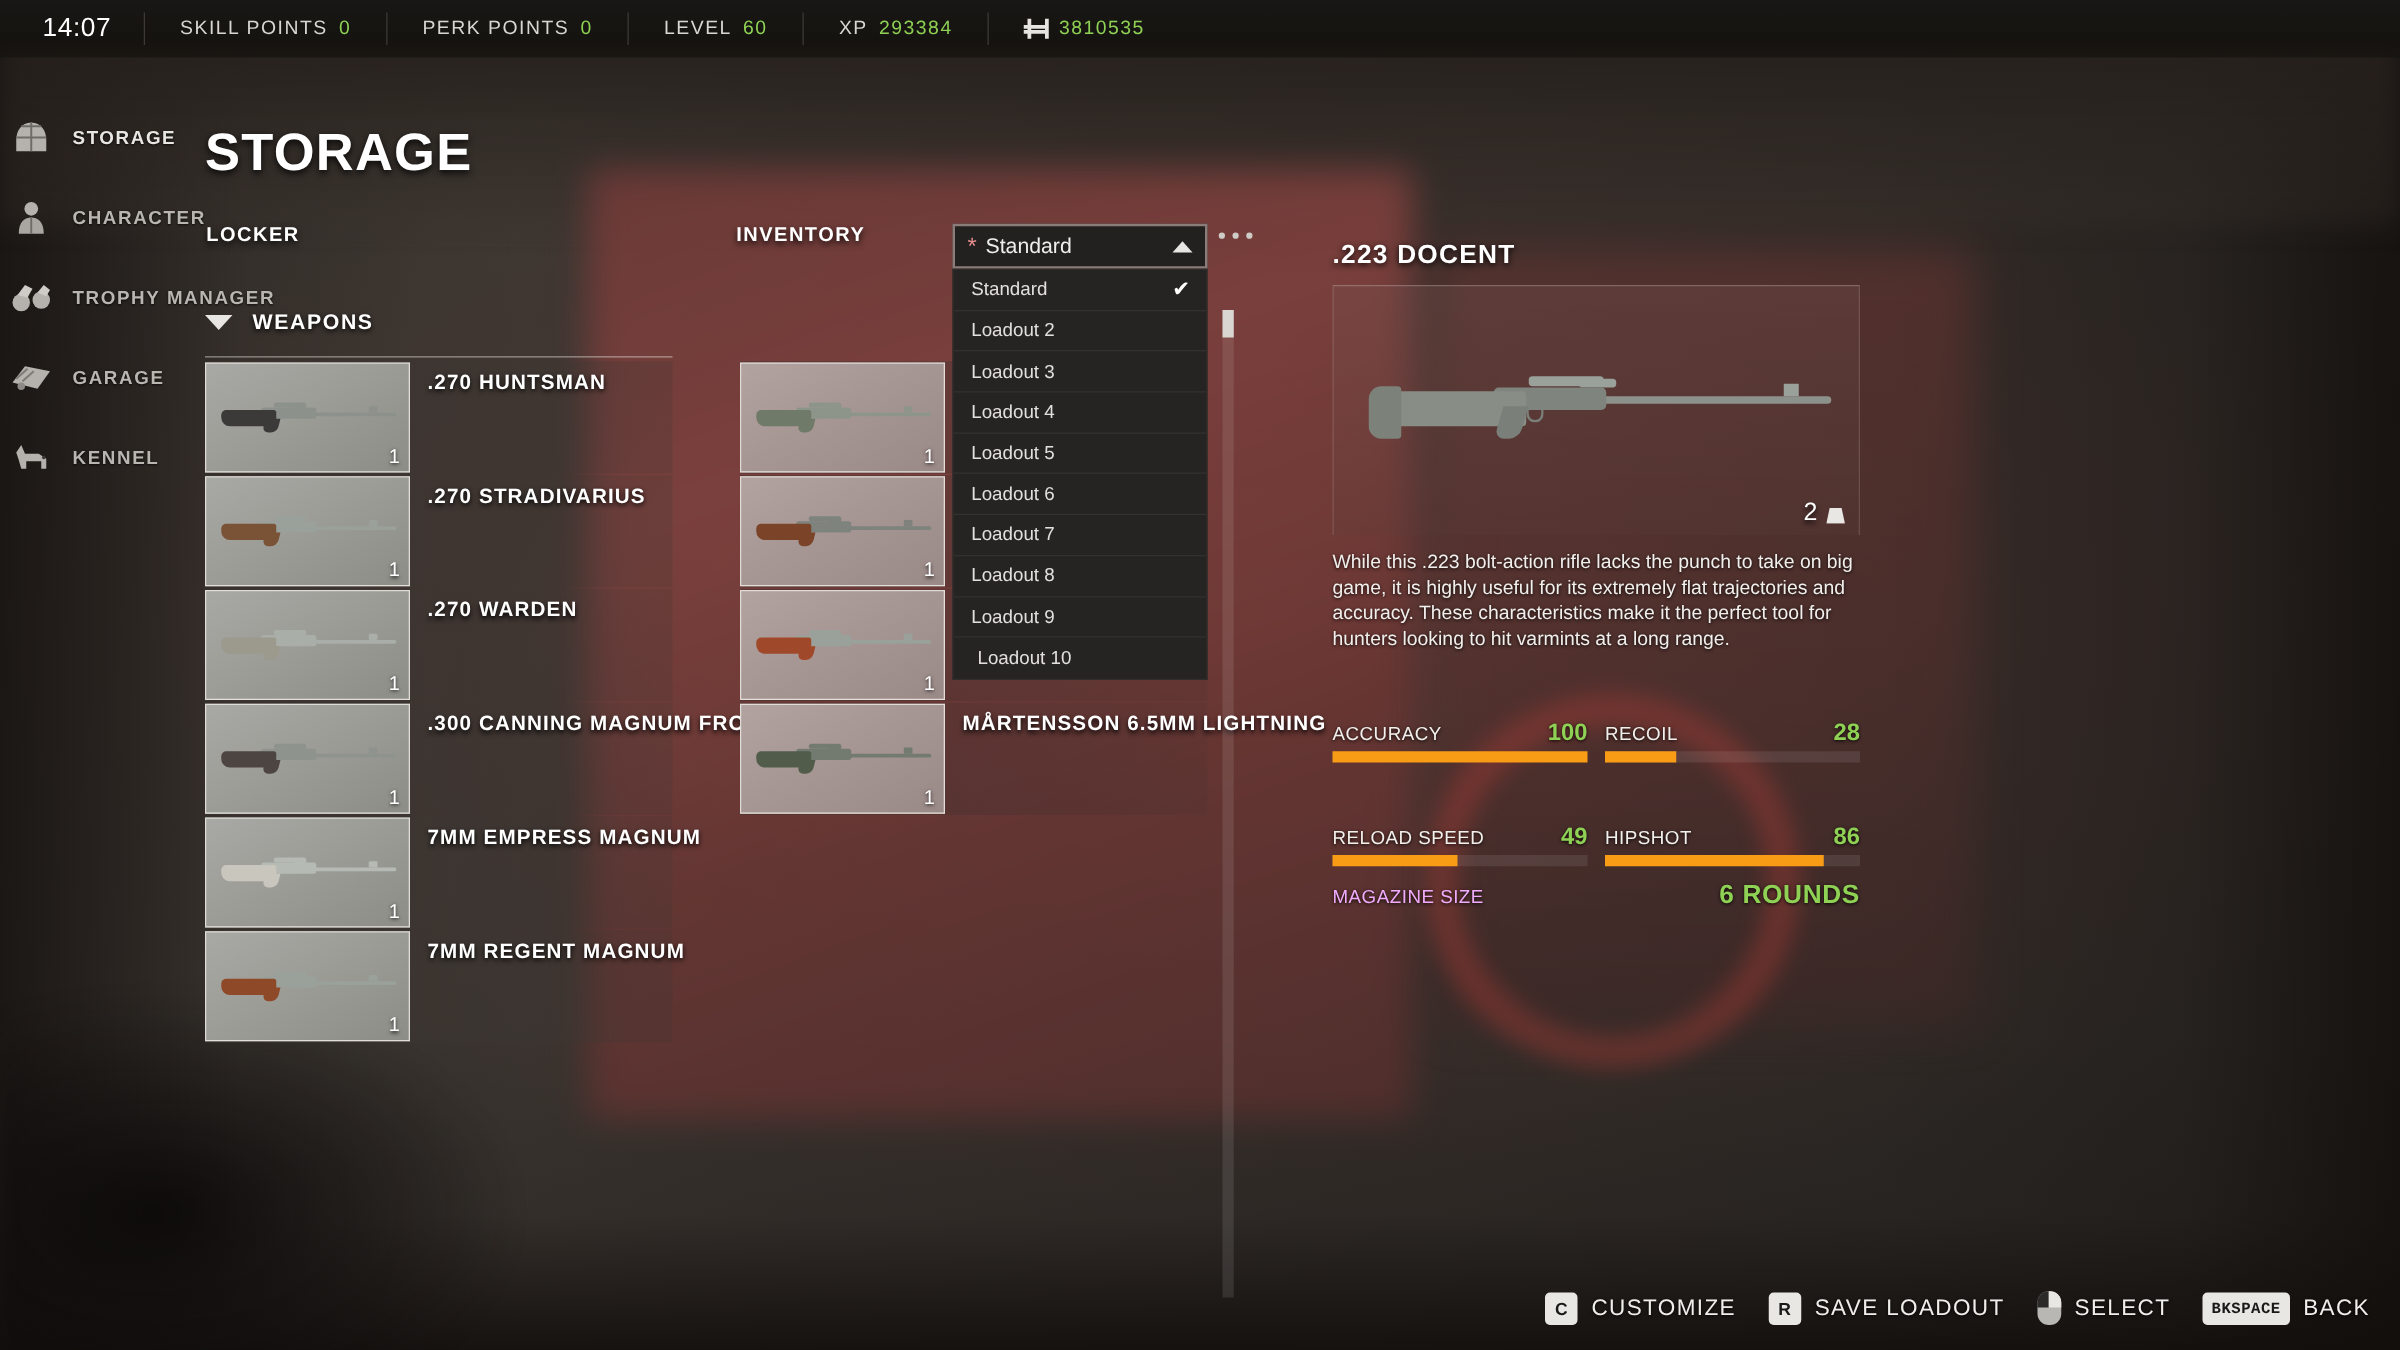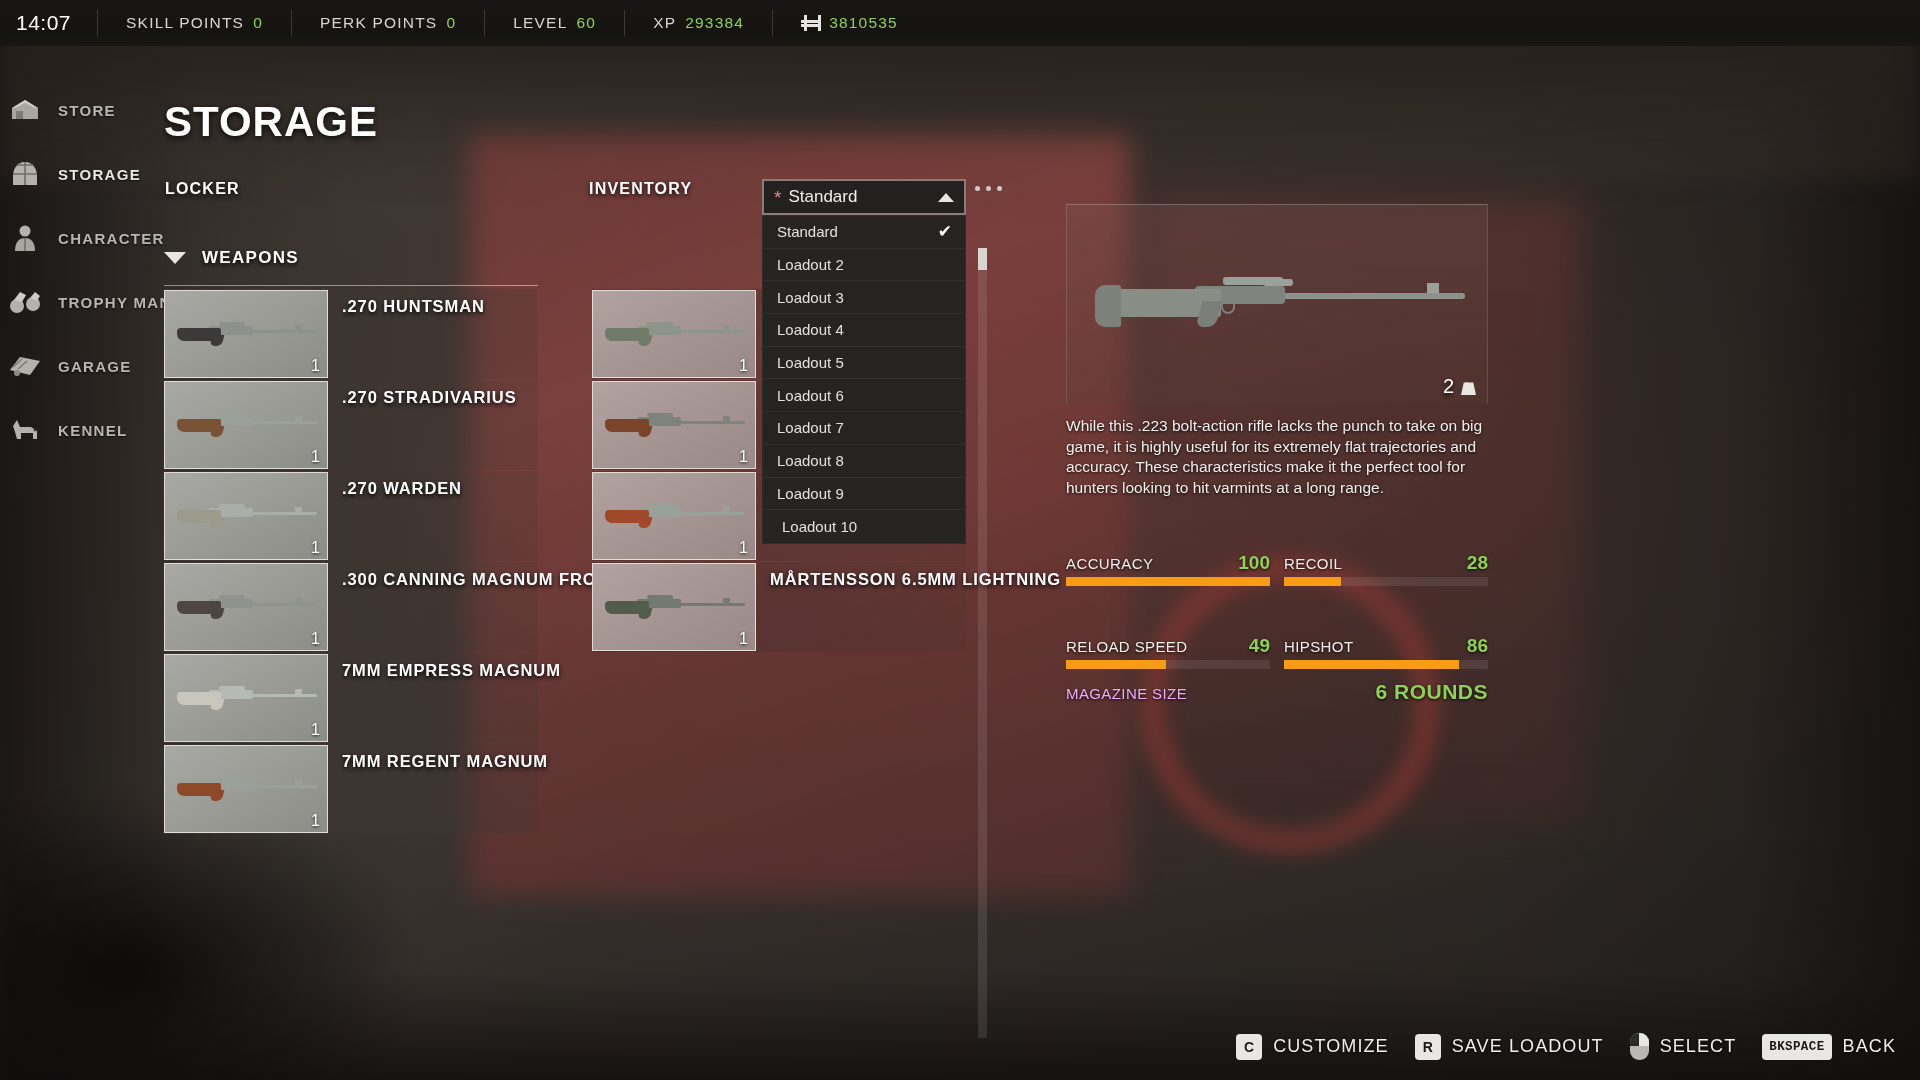--- a/index.html
+++ b/index.html
@@ -50,21 +50,21 @@
   .shelf{
     position:absolute; left:0; top:0; width:100%; height:180px;
     background:linear-gradient(180deg,rgba(40,34,30,.9),rgba(60,52,46,.3));
     filter:blur(10px);
   }
 
   
   .topbar{
     position:absolute; left:0; top:0; width:100%; height:46px;
     background:linear-gradient(180deg,#191715 0%,#15130f 70%,rgba(21,19,15,.75) 100%);
-    display:flex; align-items:center; padding-left:16px; gap:0;
+    display:flex; align-items:center; padding-left:34px; gap:0;
     z-index:30;
     text-align:center;
   }
   .clock{ font-size:21px; letter-spacing:.5px; color:#fff; font-weight:400; padding-right:26px;}
   .tsep{ width:1px; height:26px; background:#3d3a36; }
   .tstat{ display:flex; align-items:center; gap:9px; padding:0 28px; font-size:15.5px; letter-spacing:1.2px;}
   .tstat .lab{ color:#d8d6d2; }
   .tstat .val{ color:#8ed154; }
   .coin-ico{
     display:inline-block; width:17px; height:16px; position:relative; margin-right:2px;
@@ -261,30 +261,20 @@
     <span class="val">293384</span>
   </div>
   <div class="tsep"></div>
   <div class="tstat">
     <span class="coin-ico"></span>
     <span class="val">3810535</span>
   </div>
 </div>
 
 <div class="sidebar">
-  <div class="side-item">
-    <span class="side-ico">
-      <svg width="32" height="26" viewBox="0 0 32 26">
-          <path d="M3 11 L16 3 L29 11 L29 22 L3 22 Z" fill="#a9a6a1"></path>
-          <path d="M3 11 L16 3 L29 11 L26 11 L16 6 L6 11 Z" fill="#cfccc7"></path>
-          <rect x="7" y="14" width="7" height="8" fill="#7e7b76"></rect>
-        </svg>
-    </span>
-    <span class="side-lab">STORE</span>
-  </div>
   <div class="side-item active">
     <span class="side-ico">
       <svg width="30" height="28" viewBox="0 0 30 28">
           <path d="M15 2 C7 2 3 9 3 16 L3 25 L27 25 L27 16 C27 9 23 2 15 2 Z" fill="#b5b2ad"></path>
           <path d="M15 2 L15 25 M3 14 L27 14 M7 5 L23 5" stroke="#6f6c67" stroke-width="1.6" fill="none"></path>
         </svg>
     </span>
     <span class="side-lab">STORAGE</span>
   </div>
   <div class="side-item">
@@ -548,20 +538,21 @@
     </div>
 </div>
 
 <div class="dots">
   <span></span>
   <span></span>
   <span></span>
 </div>
 
 <div class="detail">
+  <div class="det-title">.223 DOCENT</div>
   <div class="preview">
     <div class="prev-gun">
       <div class="pg-barrel"></div>
         <div class="pg-scope"></div>
         <div class="pg-bolt"></div>
       <div class="pg-recv"></div>
         <div class="pg-stock"></div>
         <div class="pg-butt"></div>
       <div class="pg-grip"></div>
         <div class="pg-trig"></div>

